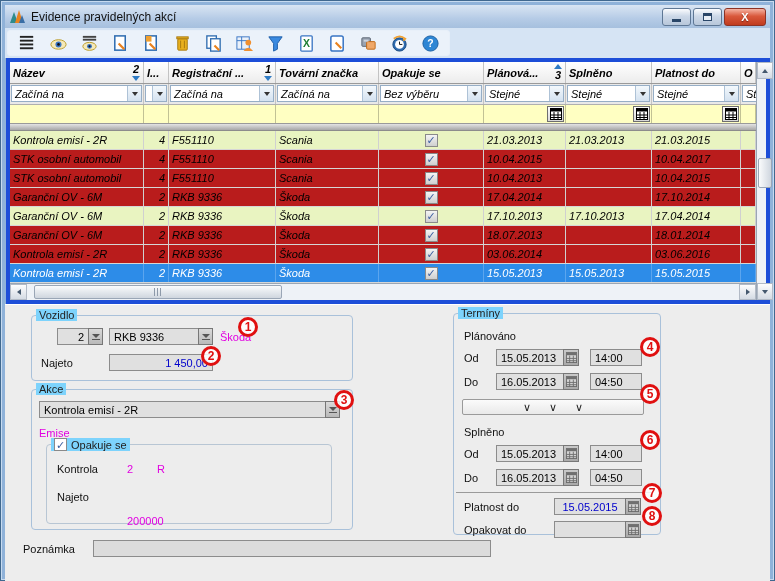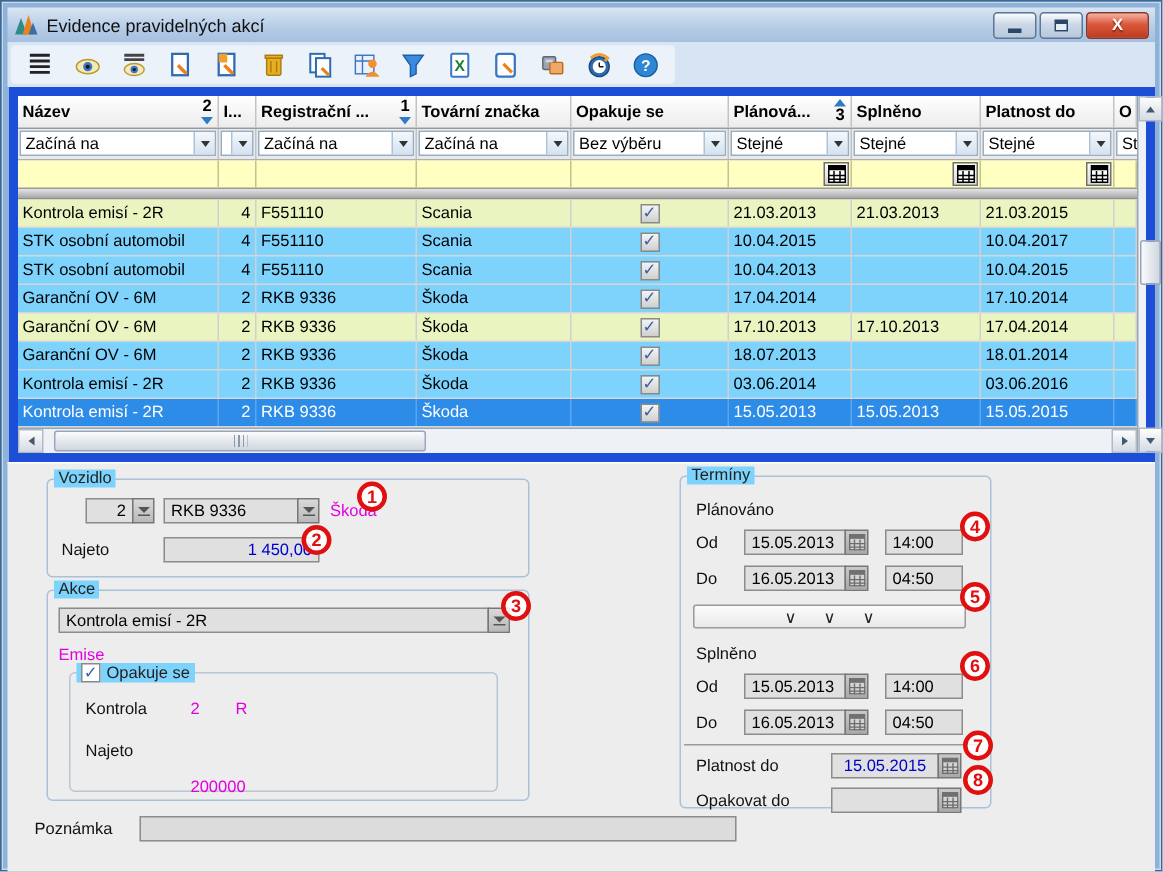--- a/index.html
+++ b/index.html
@@ -26,21 +26,21 @@
   .glyph-close { color:#fff; font-weight:bold; font-size:11px; text-shadow:0 1px 1px #7e2413; }
 
   
   .toolbar { height:30px; background:#d6e4f4; display:flex; align-items:center; padding:0 2px; }
   .toolstrip { display:flex; align-items:center; gap:9px; background:rgba(255,255,255,.5);
     border:1px solid #e8f0f9; border-radius:3px; padding:2px 8px; height:26px; }
   .tbtn { width:22px; height:22px; display:flex; align-items:center; justify-content:center; }
   .tbtn svg { width:19px; height:19px; }
 
   
-  .grid { margin-left:1px; width:764px; border:6px solid #1d4ed8; background:#fff; display:flex; }
+  .grid { margin-left:1px; width:764px; border:4px solid #1d4ed8; background:#fff; display:flex;font-style:italic; }
   .grid-left { width:746px; }
   .c0{flex:0 0 134px;} .c1{flex:0 0 25px;} .c2{flex:0 0 107px;} .c3{flex:0 0 103px;}
   .c4{flex:0 0 105px;} .c5{flex:0 0 82px;} .c6{flex:0 0 86px;} .c7{flex:0 0 89px;} .c8{flex:0 0 15px;}
 
   .hdr { display:flex; height:22px; background:linear-gradient(#ffffff,#ececec);
     border-bottom:1px solid #9a9a9a; }
   .hcell { border-right:1px solid #c3c3c3; display:flex; align-items:center;
     justify-content:space-between; padding:0 3px; font-weight:bold;
     overflow:hidden; white-space:nowrap; }
   .badge { display:flex; flex-direction:column; align-items:center; line-height:1;
@@ -59,21 +59,21 @@
   .ddarr span { width:0; height:0; border-left:3px solid transparent; border-right:3px solid transparent; border-top:4px solid #333; }
 
   .yrow { display:flex; height:19px; background:#ffffc2; border-bottom:1px solid #9a9a9a; }
   .ycell { border-right:1px solid #c2c294; display:flex; align-items:center; justify-content:flex-end; padding:1px; }
   .calbtn { width:17px; height:16px; border:1px solid #6e6e6e;
     background:linear-gradient(#fcfcfc,#d8d8d8); display:flex; align-items:center; justify-content:center; }
   .calbtn svg { width:12px; height:12px; }
 
   .sep { height:7px; background:linear-gradient(#e3e3e3,#a8a8a8); border-bottom:1px solid #8c8c8c; }
 
-  .row { display:flex; height:19px; background:#7dd3fc; border-bottom:1px solid #d6d6d6; }
+  .row { display:flex; height:19px; background:#b91c1c; border-bottom:1px solid #d6d6d6; }
   .row.green { background:#e9f4c1; }
   .row.sel { background:#2d8ce8; color:#fff; }
   .row.sel .cell { border-right-color:#5ba5ee; }
   .cell { border-right:1px solid #d0d0d0; padding:0 3px; display:flex; align-items:center;
     overflow:hidden; white-space:nowrap; }
   .cell.num { justify-content:flex-end; }
   .cell.center { justify-content:center; }
   .cb { width:13px; height:13px; border:1px solid #8a8a8a;
     background:linear-gradient(#f4f4f4,#cfcfcf); display:flex; align-items:center; justify-content:center; }
   .tick { color:#3b5fa0; font-size:11px; font-weight:bold; line-height:10px; }

